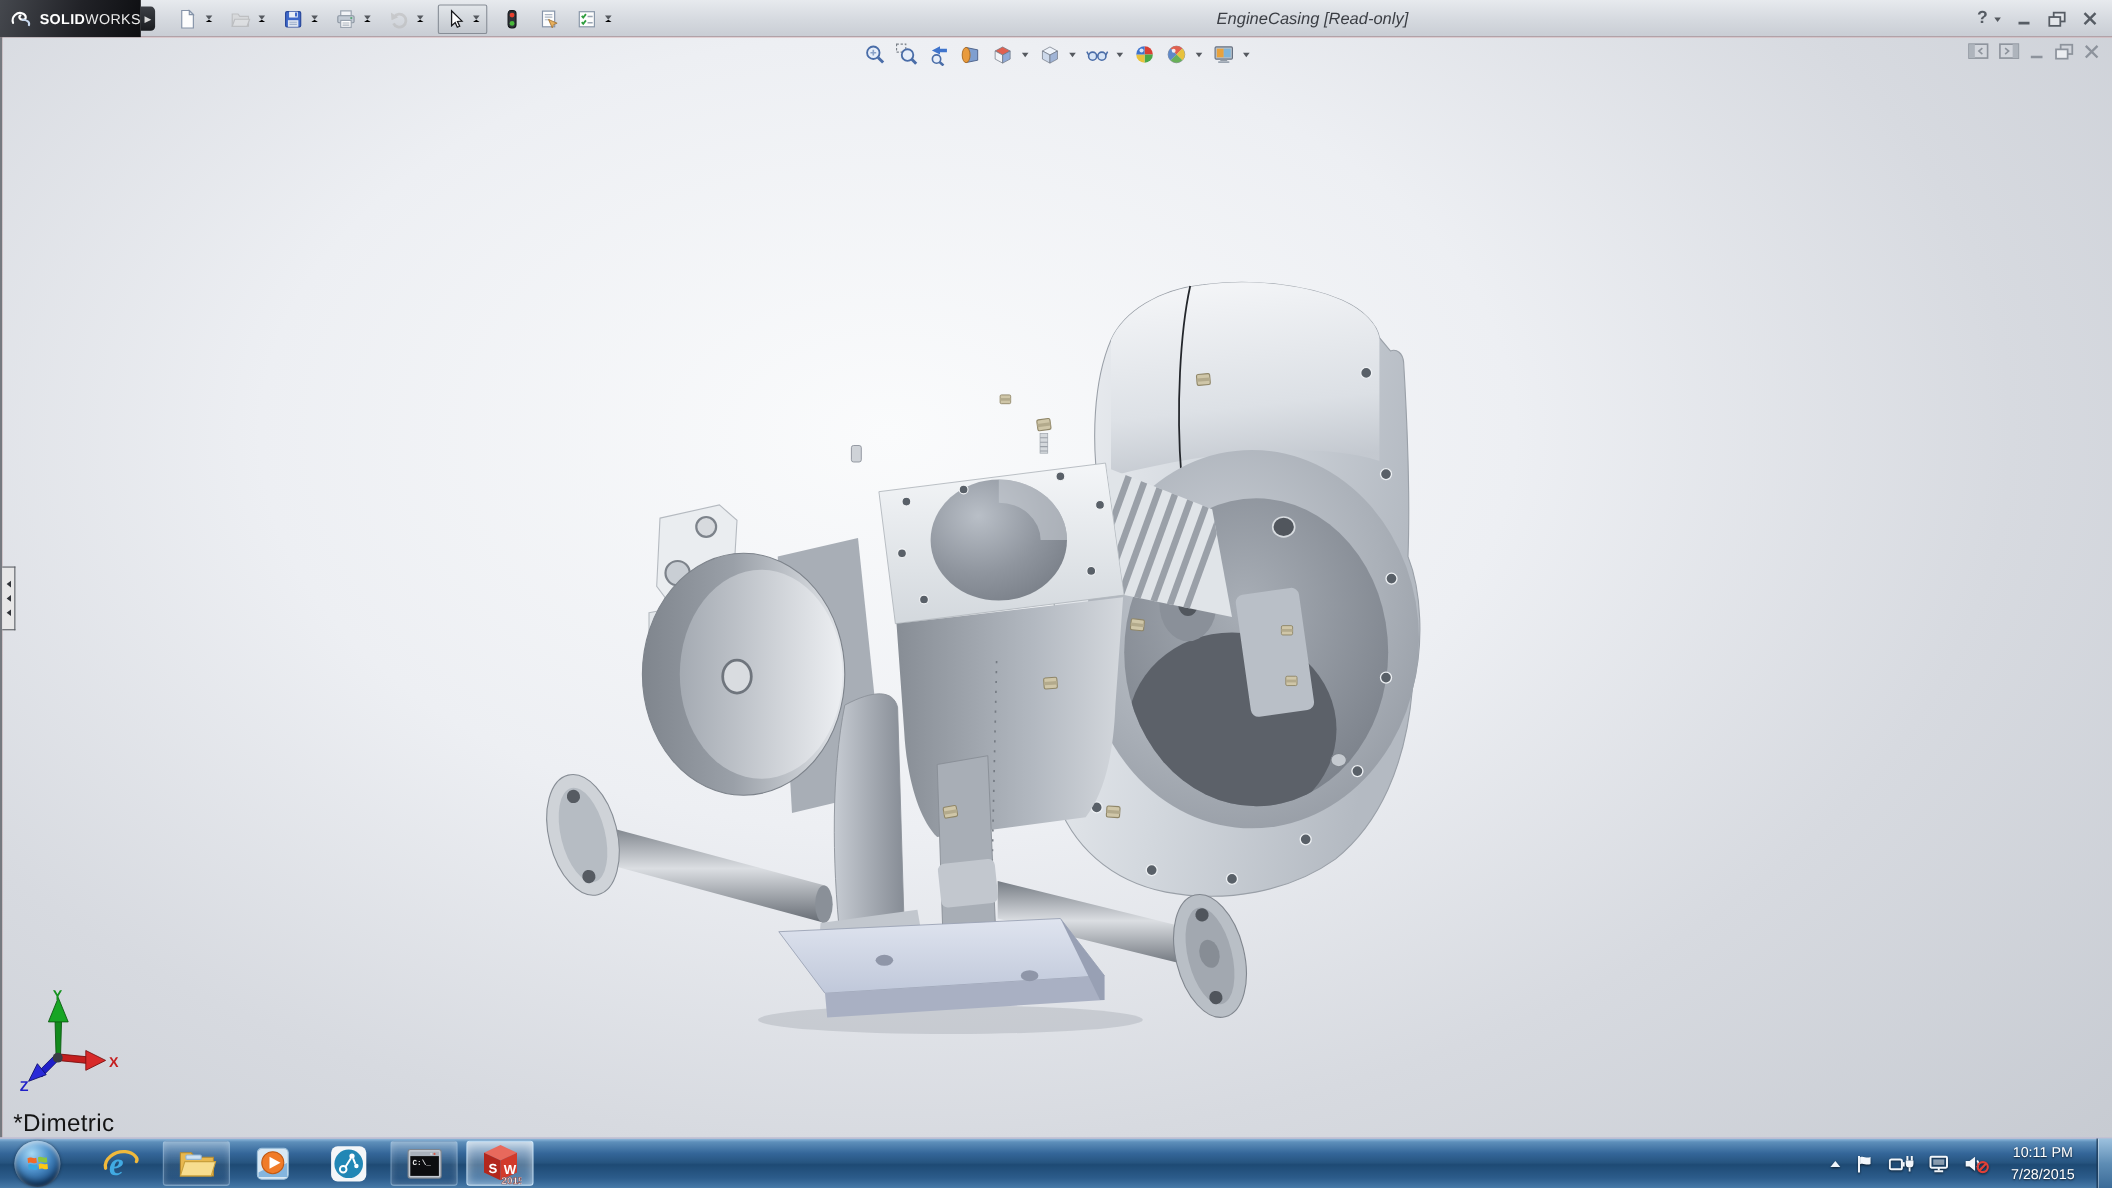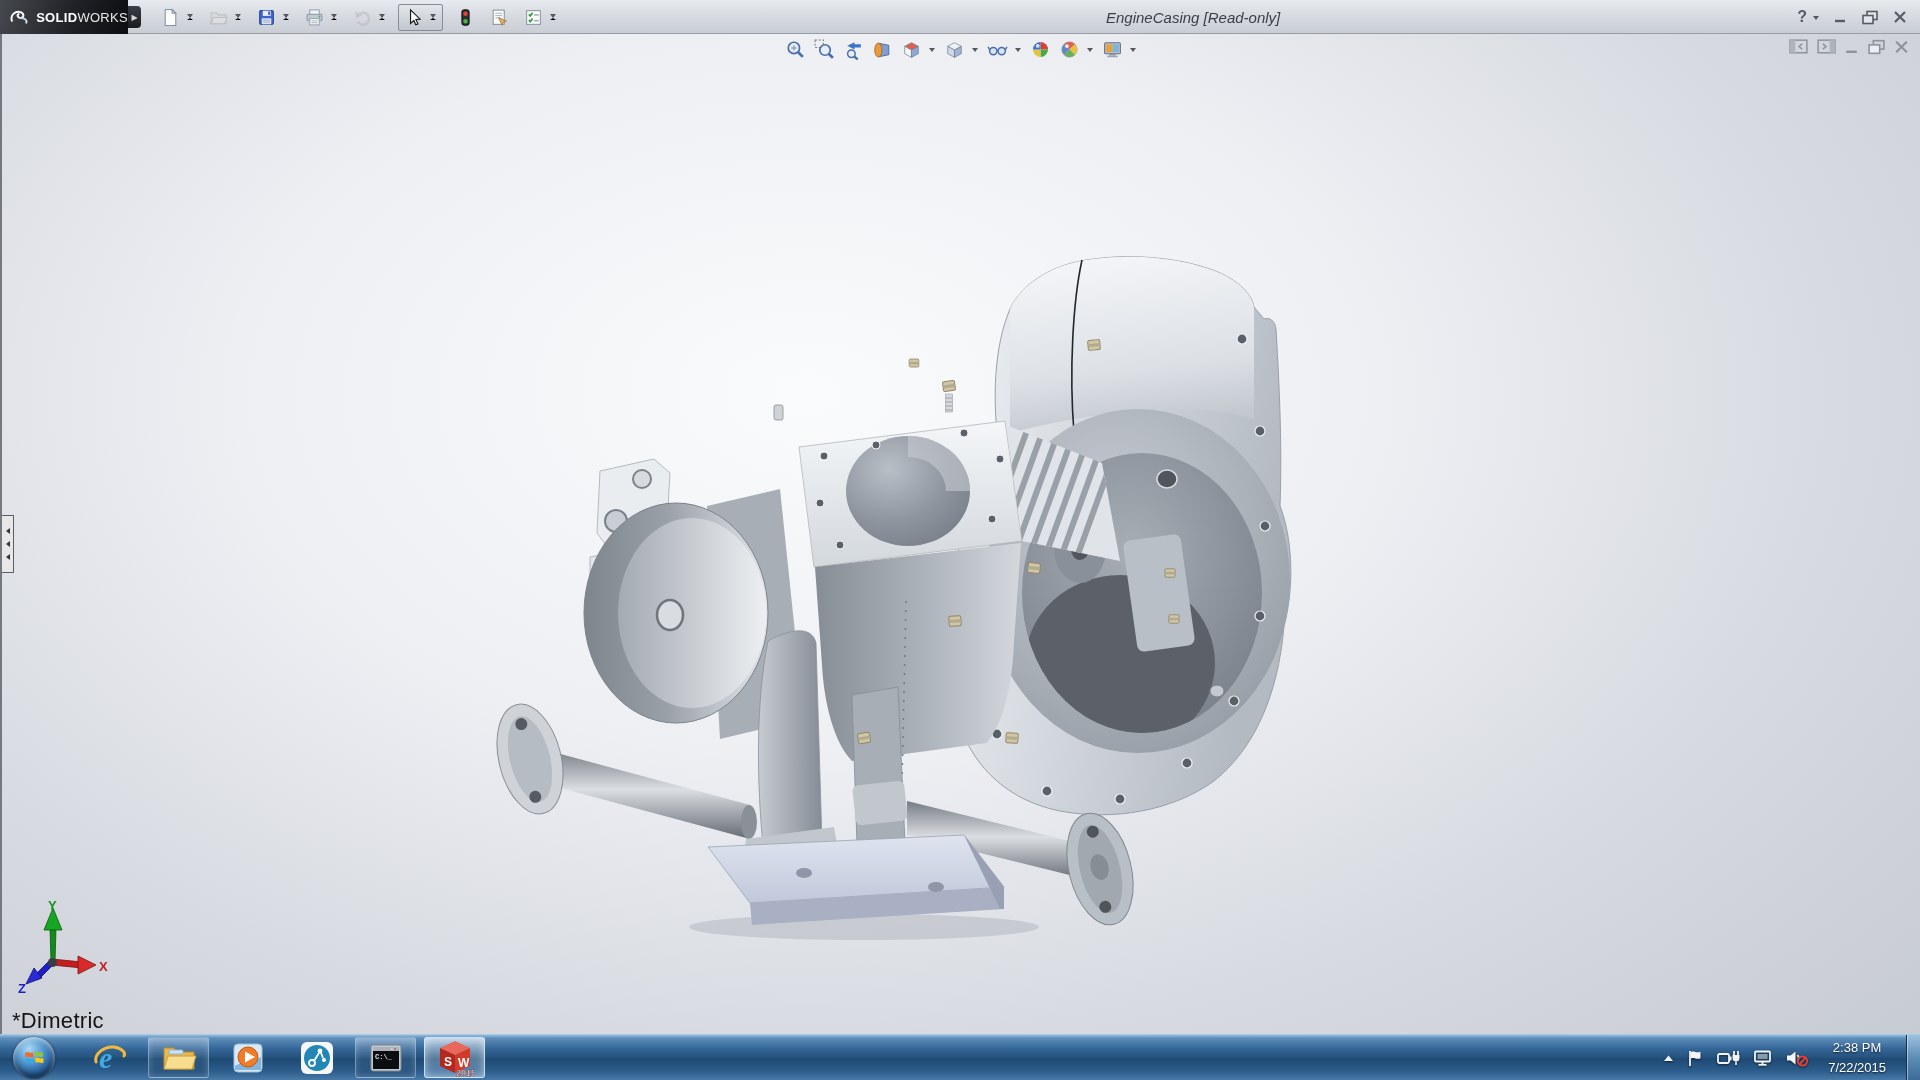--- a/index.html
+++ b/index.html
@@ -687,20 +687,20 @@
       </button>
       <button class="tray-btn" title="Volume (muted)">
         <svg width="24" height="18" viewBox="0 0 24 18">
           <path d="M2 6.5 h3.5 L10.5 2.5 v13 L5.5 11.5 H2 Z" fill="#f2f6fa"></path>
           <path d="M12.5 6 a5 5 0 0 1 0 6" fill="none" stroke="#f2f6fa" stroke-width="1.6"></path>
           <circle cx="17.5" cy="12" r="4.6" fill="none" stroke="#e04038" stroke-width="2"></circle>
           <line x1="14.4" y1="15.2" x2="20.6" y2="8.8" stroke="#e04038" stroke-width="2"></line>
         </svg>
       </button>
       <button class="clock">
-        <div>2:38 PM</div>
-        <div>7/22/2015</div>
+        <div>10:11 PM</div>
+        <div>7/28/2015</div>
       </button>
     </div>
     <button class="show-desktop" title="Show desktop"></button>
   </footer>
 
 </div>
 
 </body></html>

